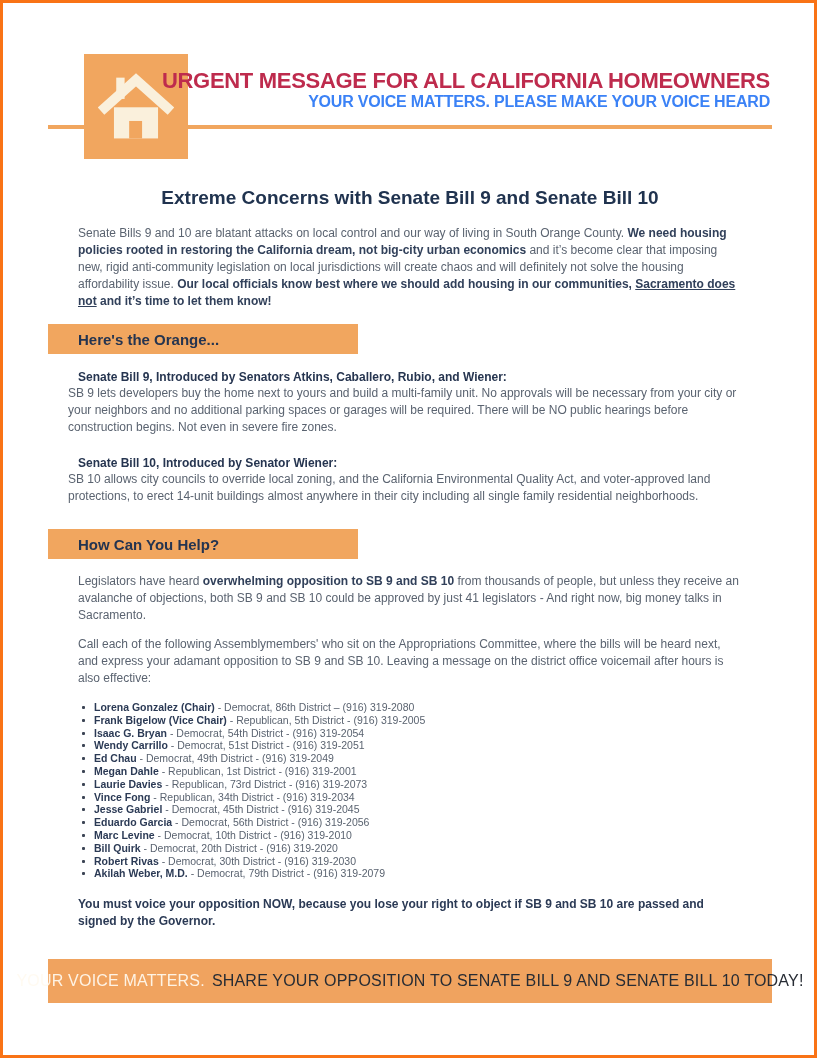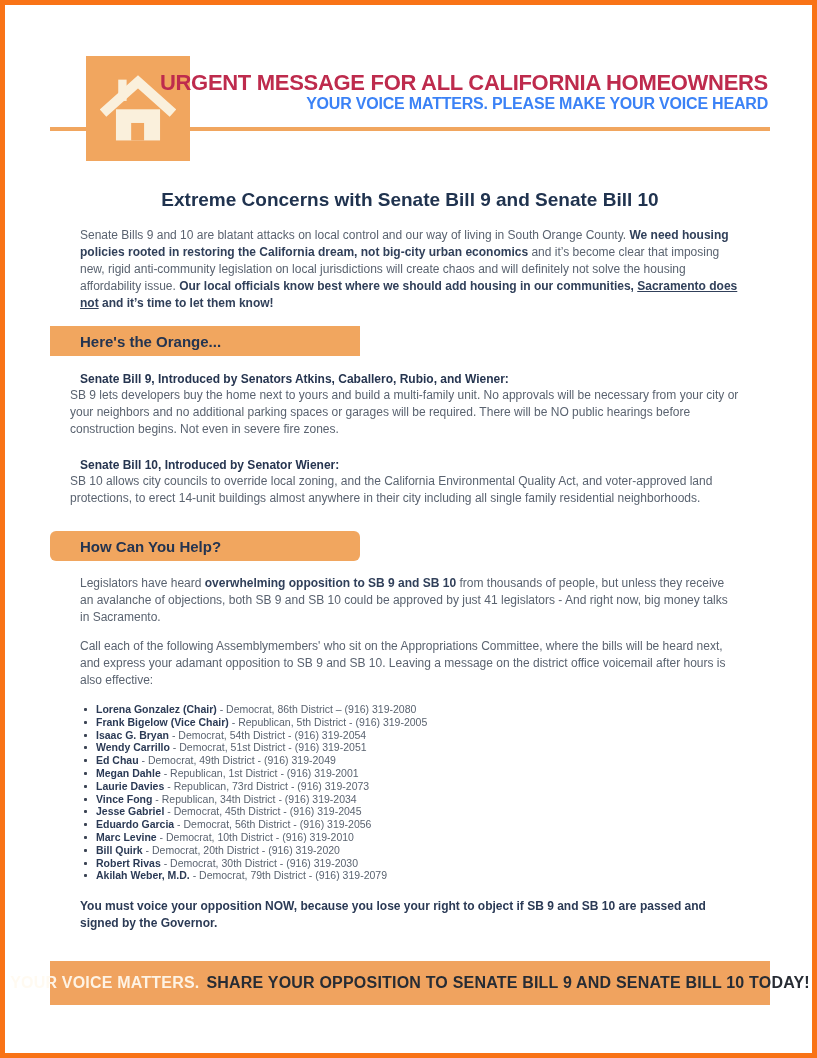--- a/index.html
+++ b/index.html
@@ -1,21 +1,21 @@
 <!DOCTYPE html>
 <html><head>
 <meta charset="utf-8">
 <style>
   html,body{margin:0;padding:0;background:#fff;}
   .page{
     position:relative;
     width:817px;height:1058px;
     background:#ffffff;
     box-sizing:border-box;
-    border:5px solid #f97316;
+    border:3px solid #f97316;
     font-family:"Liberation Sans","DejaVu Sans",sans-serif;
     color:#5a6370;
     overflow:hidden;
   }
   
   .header{position:relative;height:156px;}
   .hline{position:absolute;left:45px;right:42px;top:122px;height:4px;background:#f1a65f;}
   .icon-box{
     position:absolute;left:81px;top:51px;width:104px;height:105px;
     background:#f1a65f;display:flex;align-items:center;justify-content:center;
@@ -40,21 +40,21 @@
     font-size:12px;line-height:17px;color:#5a6370;
   }
   .seg-b{font-weight:bold;color:#31405a;}
   .seg-u{text-decoration:underline;}
   .section-banner{
     margin:14px 0 0 0;width:280px;height:30px;
     background:#f1a65f;
     padding-left:30px;display:flex;align-items:center;
     font-size:15px;font-weight:bold;color:#243450;
   }
-  .section-banner.help{margin-top:24px;border-radius:6px;}
+  .section-banner.help{margin-top:24px;}
   .bill-heading{
     margin:16px 30px 0 30px;
     font-size:12px;font-weight:bold;color:#263550;line-height:15px;
   }
   .bill-heading.second{margin-top:20px;}
   .bill-body{margin:0 20px;}
   .help-para{margin-top:14px;}
   .call-para{margin-top:12px;}
   
   .leg-list{
@@ -70,21 +70,21 @@
   .leg-detail{color:#5a6370;}
   .closing{
     margin:16px 30px 0 30px;
     font-size:12px;font-weight:bold;color:#2b3a55;line-height:17px;
   }
   
   .footer-banner{
     position:absolute;left:45px;right:42px;top:956px;height:44px;
     background:#f0a35f;
     display:flex;align-items:center;justify-content:center;
-    font-size:16px;font-weight:bold;letter-spacing:0.2px;white-space:nowrap;
+    font-size:16px;font-weight:normal;letter-spacing:0.2px;white-space:nowrap;
   }
   .footer-white{color:rgba(255,250,240,0.92);margin-right:7px;}
   .footer-dark{color:#272c34;}
 </style>
 </head>
 <body>
 
 <div class="page">
 
   <div class="header">

